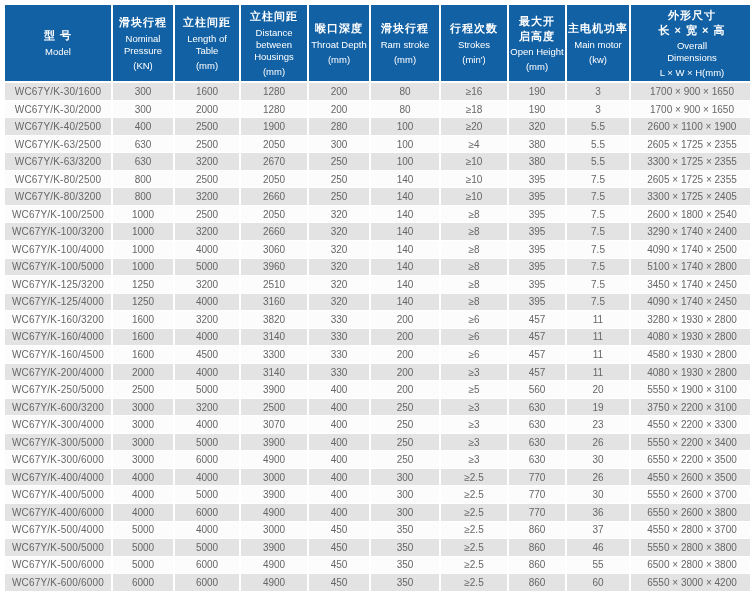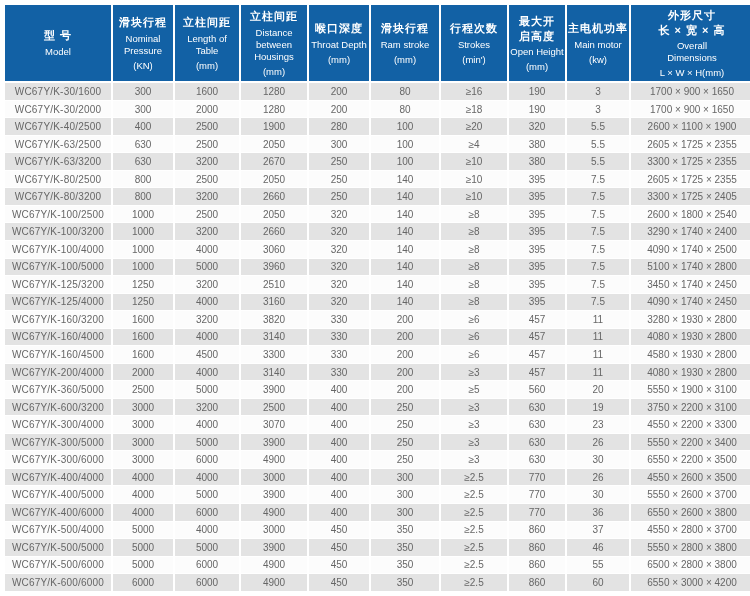--- a/index.html
+++ b/index.html
@@ -293,21 +293,21 @@
           <td>4000</td>
           <td>3140</td>
           <td>330</td>
           <td>200</td>
           <td>≥3</td>
           <td>457</td>
           <td>11</td>
           <td>4080 × 1930 × 2800</td>
         </tr>
         <tr>
-          <td class="model">WC67Y/K-360/5000</td>
+          <td class="model">WC67Y/K-250/5000</td>
           <td>2500</td>
           <td>5000</td>
           <td>3900</td>
           <td>400</td>
           <td>200</td>
           <td>≥5</td>
           <td>560</td>
           <td>20</td>
           <td>5550 × 1900 × 3100</td>
         </tr>

